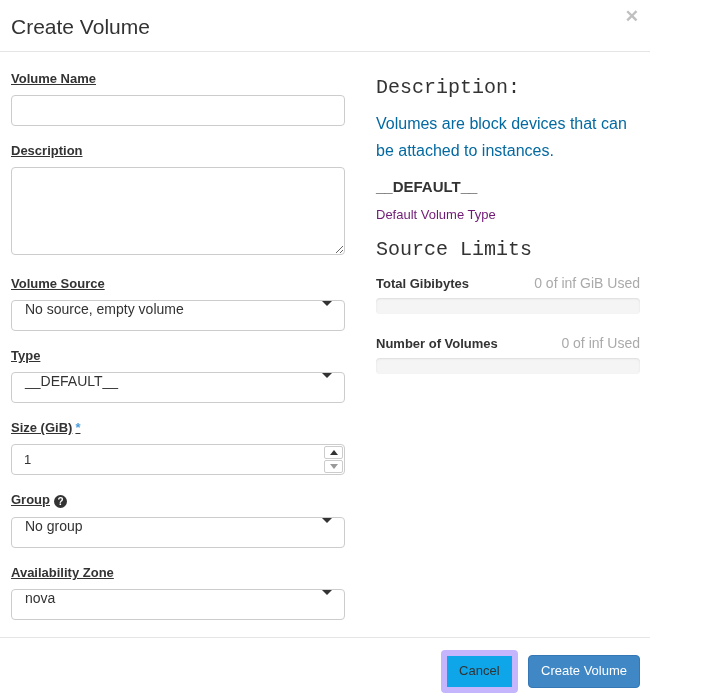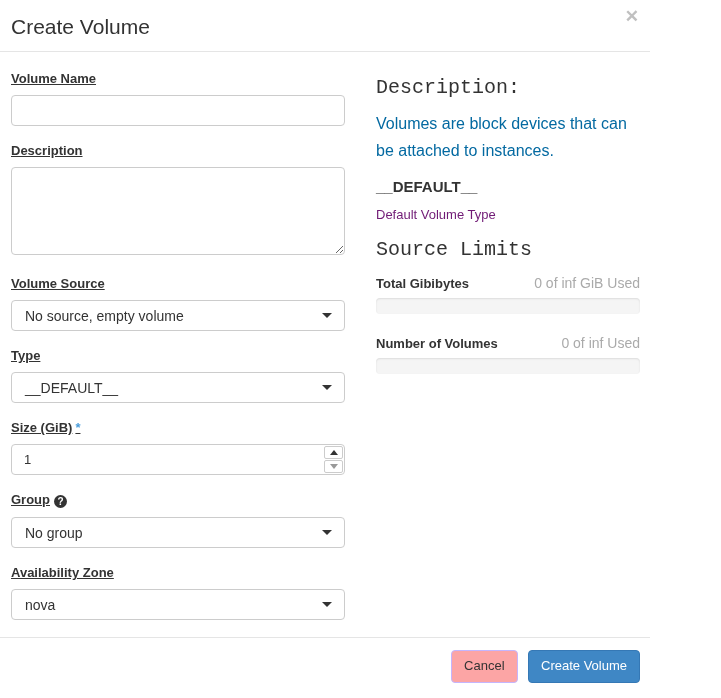--- a/index.html
+++ b/index.html
@@ -86,21 +86,21 @@
     padding: 6px 12px;
     font-size: 13px;
     color: #333;
     font-family: "Liberation Sans", sans-serif;
     resize: both;
     outline: none;
   }
   
   .select-box {
     display: flex;
-    align-items: center;
+    align-items: flex-start;
     justify-content: space-between;
     padding: 0 12px 0 13px;
     font-size: 14px;
     color: #333;
     cursor: pointer;
   }
   .caret-down {
     width: 0; height: 0;
     border-left: 5px solid transparent;
     border-right: 5px solid transparent;
@@ -216,22 +216,22 @@
   .btn {
     display: inline-block;
     font-size: 13px;
     line-height: 1.42;
     padding: 6px 12px;
     border-radius: 4px;
     cursor: pointer;
     font-family: "Liberation Sans", sans-serif;
   }
   .btn-default {
-    background: #fca5a5;
-    border: 1px solid #c4b5fd;
+    background: #0ea5e9;
+    border: 6px solid #c4b5fd;
     color: #333;
     margin-right: 6px;
   }
   .btn-primary {
     background: #3f87c5;
     border: 1px solid #3578b5;
     color: #fff;
   }
 </style>
 </head>

